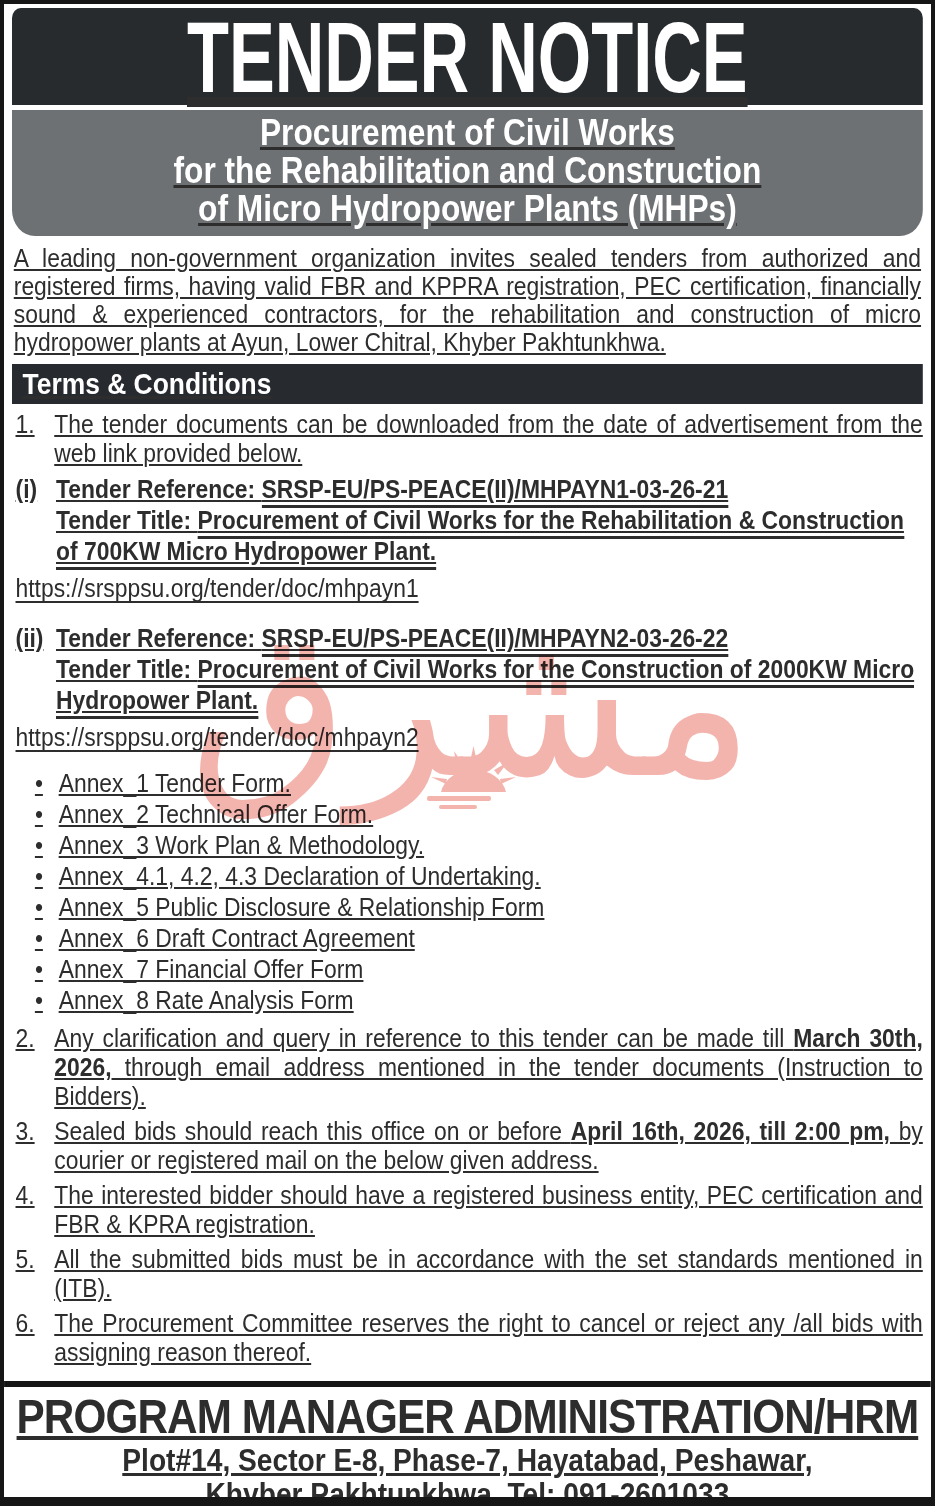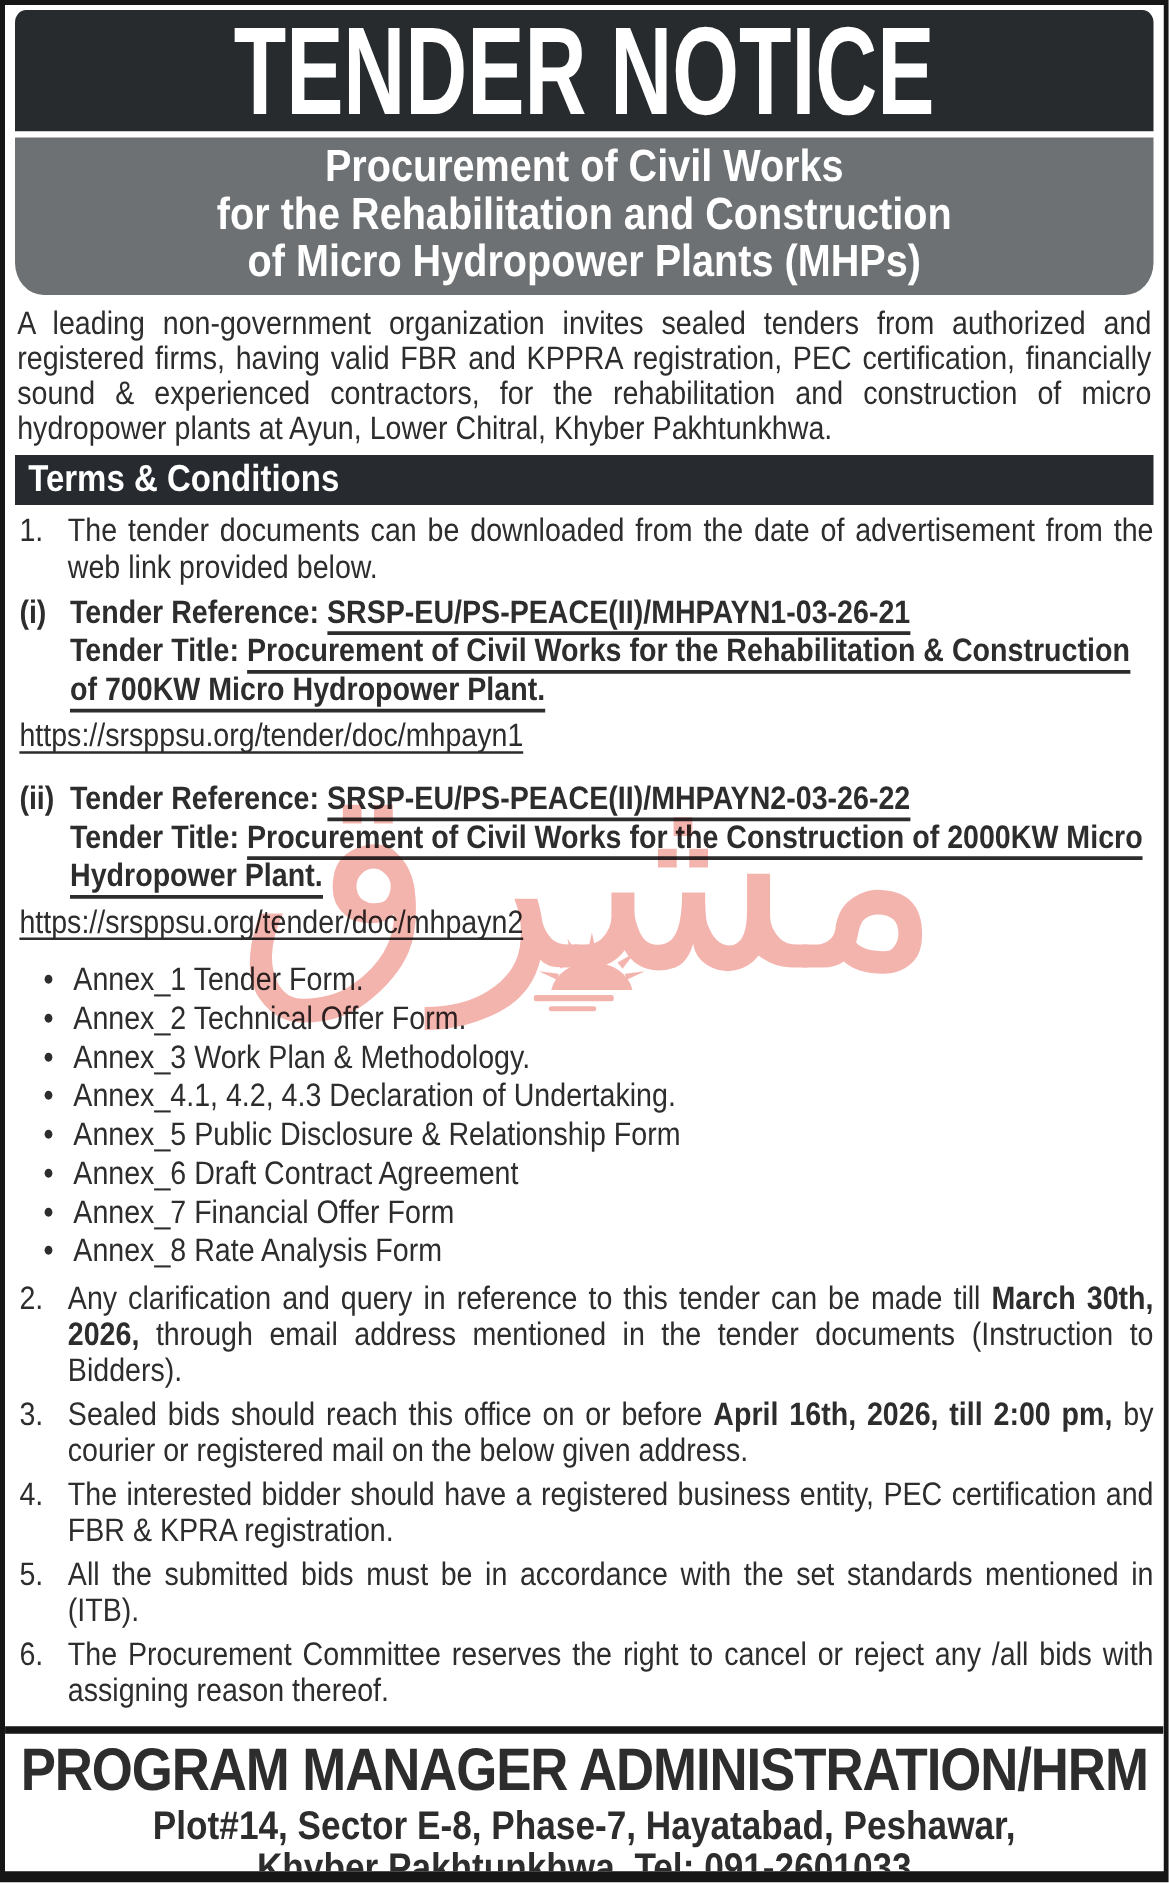--- a/index.html
+++ b/index.html
@@ -3,21 +3,21 @@
 <meta charset="utf-8">
 <style>
   html,body{margin:0;padding:0;background:#ffffff;}
   body{font-family:"Liberation Sans",sans-serif;color:#2d2d2d;}
   .ad{
     position:relative;width:935px;height:1506px;box-sizing:border-box;
     border:solid #161616;border-width:4px 4px 9px 4px;background:#fff;overflow:hidden;
   }
   .inner{
     box-sizing:border-box;height:1427px;padding:4px 8px 2px;
-    display:flex;flex-direction:column;
+    display:flex;flex-direction:column;text-decoration:underline;
   }
   .scalewrap{
     width:1035px;transform:scaleX(0.88);transform-origin:left top;
     display:flex;flex-direction:column;flex:1;
   }
   
   .banner{
     background:#272b2e;height:97px;border-radius:10px 10px 0 0;
     display:flex;align-items:center;justify-content:center;margin-bottom:5px;
   }

